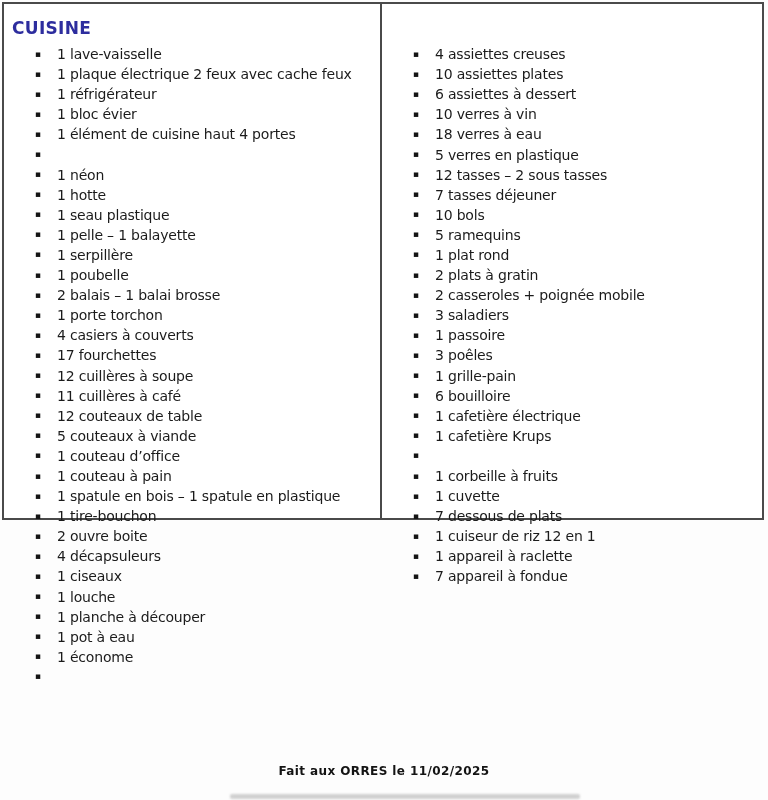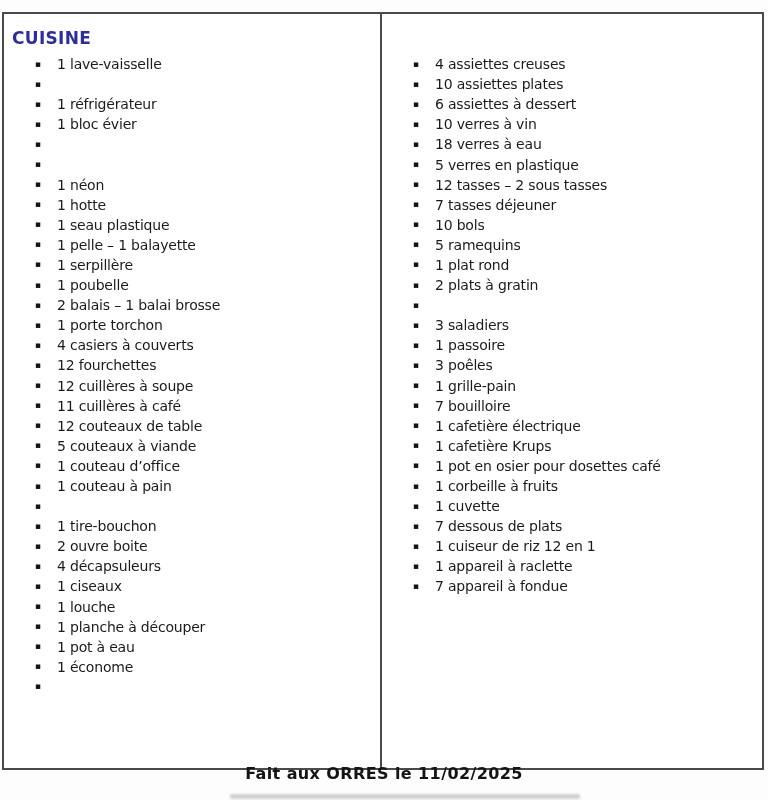--- a/index.html
+++ b/index.html
@@ -8,22 +8,22 @@
     background: #ffffff;
     font-family: "DejaVu Sans", sans-serif;
     color: #1b1b1b;
     position: relative;
     overflow: hidden;
   }
   .sheet { position: absolute; inset: 0; background: #fdfdfd; }
 
   .columns {
     position: absolute;
-    left: 2px; top: 12px;
-    width: 762px; height: 758px;
+    left: 2px; top: 2px;
+    width: 762px; height: 518px;
     display: flex;
   }
   .box {
     border: 2px solid #4a4a4a;
     box-sizing: border-box;
     background: #ffffff;
   }
   .box.left  { width: 380px; }
   .box.right { flex: 1; margin-left: -2px; }
 
@@ -62,21 +62,21 @@
     line-height: 1;
     color: #141414;
     flex: 0 0 auto;
   }
 
   .footer {
     position: absolute;
     left: 0; top: 764px;
     width: 768px;
     text-align: center;
-    font-size: 16px;
+    font-size: 12px;
     font-weight: bold;
     letter-spacing: 0.4px;
     color: #141414;
     margin: 0;
   }
 
   .cutoff-strip {
     position: absolute;
     left: 230px; top: 794px;
     width: 350px; height: 5px;
@@ -95,31 +95,33 @@
 
     <section class="box left">
       <h1 class="doc-title">CUISINE</h1>
       <ul class="inv-list">
           <li>
             <span class="bullet">▪</span>
             <span>1 lave-vaisselle</span>
           </li>
           <li>
             <span class="bullet">▪</span>
+            <span>1 plaque électrique 2 feux avec cache feux</span>
           </li>
           <li>
             <span class="bullet">▪</span>
             <span>1 réfrigérateur</span>
           </li>
           <li>
             <span class="bullet">▪</span>
             <span>1 bloc évier</span>
           </li>
           <li>
             <span class="bullet">▪</span>
+            <span>1 élément de cuisine haut 4 portes</span>
           </li>
           <li>
             <span class="bullet">▪</span>
           </li>
           <li>
             <span class="bullet">▪</span>
             <span>1 néon</span>
           </li>
           <li>
             <span class="bullet">▪</span>
@@ -148,21 +150,21 @@
           <li>
             <span class="bullet">▪</span>
             <span>1 porte torchon</span>
           </li>
           <li>
             <span class="bullet">▪</span>
             <span>4 casiers à couverts</span>
           </li>
           <li>
             <span class="bullet">▪</span>
-            <span>12 fourchettes</span>
+            <span>17 fourchettes</span>
           </li>
           <li>
             <span class="bullet">▪</span>
             <span>12 cuillères à soupe</span>
           </li>
           <li>
             <span class="bullet">▪</span>
             <span>11 cuillères à café</span>
           </li>
           <li>
@@ -176,20 +178,21 @@
           <li>
             <span class="bullet">▪</span>
             <span>1 couteau d’office</span>
           </li>
           <li>
             <span class="bullet">▪</span>
             <span>1 couteau à pain</span>
           </li>
           <li>
             <span class="bullet">▪</span>
+            <span>1 spatule en bois – 1 spatule en plastique</span>
           </li>
           <li>
             <span class="bullet">▪</span>
             <span>1 tire-bouchon</span>
           </li>
           <li>
             <span class="bullet">▪</span>
             <span>2 ouvre boite</span>
           </li>
           <li>
@@ -267,52 +270,52 @@
           <li>
             <span class="bullet">▪</span>
             <span>1 plat rond</span>
           </li>
           <li>
             <span class="bullet">▪</span>
             <span>2 plats à gratin</span>
           </li>
           <li>
             <span class="bullet">▪</span>
+            <span>2 casseroles + poignée mobile</span>
           </li>
           <li>
             <span class="bullet">▪</span>
             <span>3 saladiers</span>
           </li>
           <li>
             <span class="bullet">▪</span>
             <span>1 passoire</span>
           </li>
           <li>
             <span class="bullet">▪</span>
             <span>3 poêles</span>
           </li>
           <li>
             <span class="bullet">▪</span>
             <span>1 grille-pain</span>
           </li>
           <li>
             <span class="bullet">▪</span>
-            <span>7 bouilloire</span>
+            <span>6 bouilloire</span>
           </li>
           <li>
             <span class="bullet">▪</span>
             <span>1 cafetière électrique</span>
           </li>
           <li>
             <span class="bullet">▪</span>
             <span>1 cafetière Krups</span>
           </li>
           <li>
             <span class="bullet">▪</span>
-            <span>1 pot en osier pour dosettes café</span>
           </li>
           <li>
             <span class="bullet">▪</span>
             <span>1 corbeille à fruits</span>
           </li>
           <li>
             <span class="bullet">▪</span>
             <span>1 cuvette</span>
           </li>
           <li>

